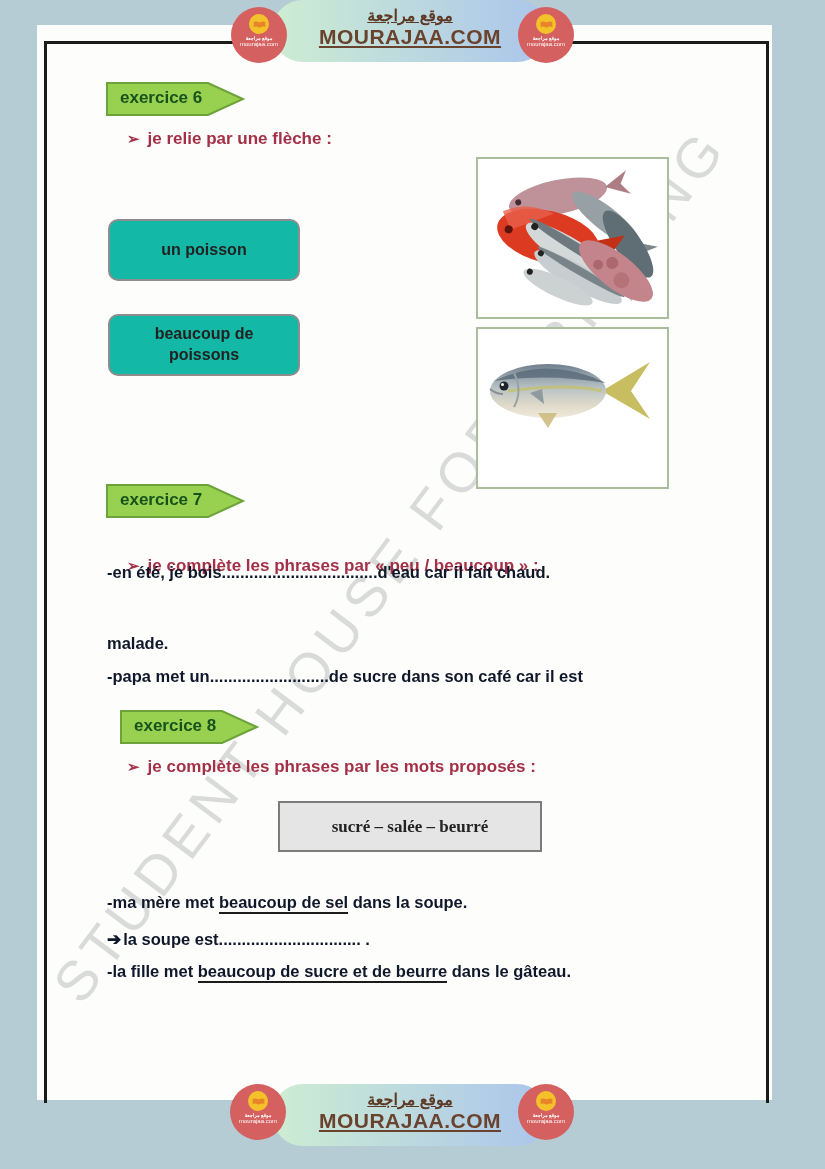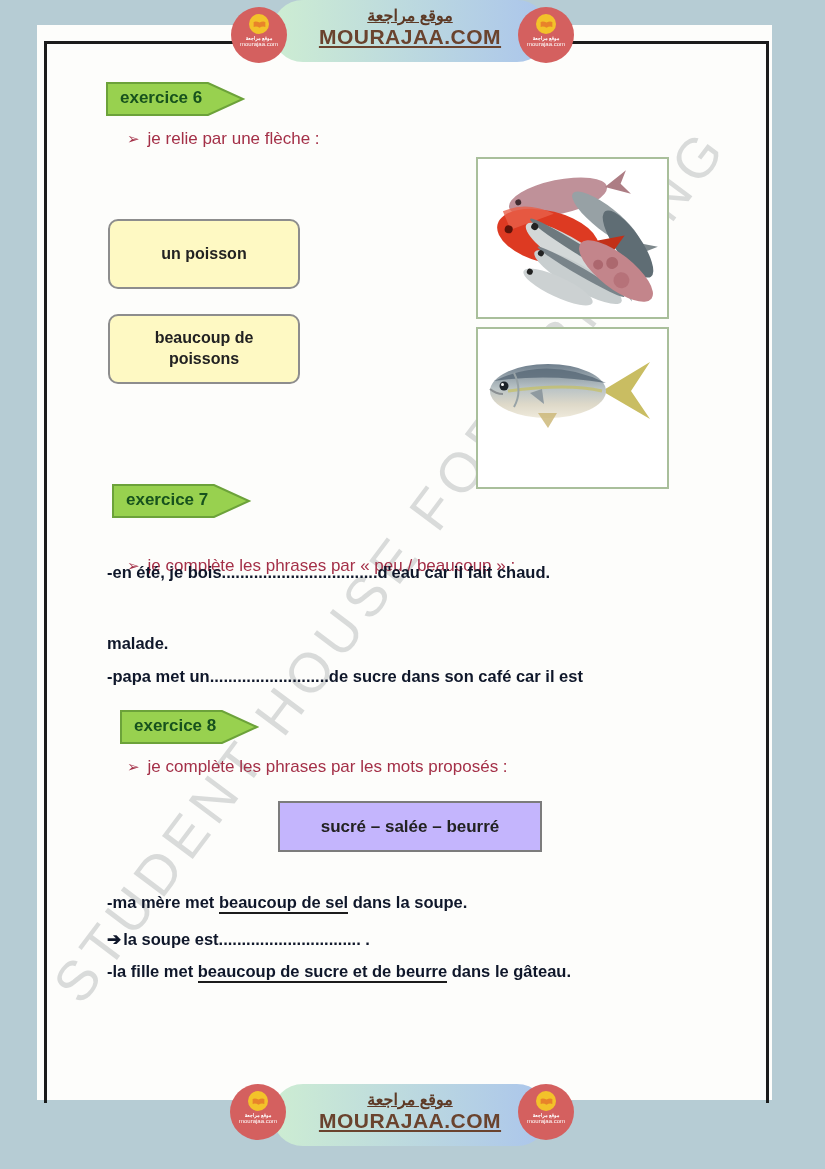--- a/index.html
+++ b/index.html
@@ -17,34 +17,34 @@
   .pill .en{font-size:21px;font-weight:700;color:#6a432e;text-decoration:underline;letter-spacing:.5px;cursor:pointer;}
   .logo-badge{position:absolute;width:56px;height:56px;border-radius:50%;background:#d4605f;text-align:center;overflow:hidden;}
   .logo-dot{width:20px;height:20px;border-radius:50%;background:#f3c22a;margin:7px auto 1px;
             display:flex;align-items:center;justify-content:center;}
   .logo-ar{font-size:5px;color:#fff;font-weight:700;line-height:6px;direction:rtl;}
   .logo-url{font-size:6px;color:#fff;line-height:7px;}
   
   .ribbon{position:absolute;width:140px;height:32px;}
   .ribbon svg{position:absolute;left:0;top:0;}
   .ribbon .label{position:absolute;left:14px;top:6px;font-size:17px;font-weight:700;color:#17521d;}
-  .ex-title{position:absolute;font-size:17px;font-weight:400;color:#a43048;white-space:nowrap;}
+  .ex-title{position:absolute;font-size:17px;font-weight:700;color:#a43048;white-space:nowrap;}
   .ex-title .bullet{margin-right:8px;font-size:15px;}
   
-  .match-box{position:absolute;left:108px;width:192px;height:70px;border:2px solid #8d8d8d;border-radius:10px;
-             background:#fef9c3;display:flex;align-items:center;justify-content:center;text-align:center;
+  .match-box{position:absolute;left:108px;width:192px;height:62px;border:2px solid #8d8d8d;border-radius:10px;
+             background:#14b8a6;display:flex;align-items:center;justify-content:center;text-align:center;
              font-weight:700;font-size:16px;color:#222;line-height:1.3;padding:2px 26px;box-sizing:border-box;}
   .img-box{position:absolute;left:476px;width:189px;height:158px;border:2px solid #a9bf9b;background:#fff;}
   
   .sentence{position:absolute;left:107px;font-size:16.5px;font-weight:700;color:#0f172a;white-space:nowrap;}
   .sentence .us{border-bottom:2px solid #1c1c1c;padding-bottom:1px;}
   .sentence .arrow{font-size:17px;margin-right:2px;}
   
-  .word-bank{position:absolute;left:278px;top:801px;width:260px;height:47px;border:2px solid #7c7c7c;background:#c4b5fd;
-             display:flex;align-items:center;justify-content:center;font-weight:700;font-size:17px;color:#222;}
+  .word-bank{position:absolute;left:278px;top:801px;width:260px;height:47px;border:2px solid #7c7c7c;background:#e5e5e5;
+             display:flex;align-items:center;justify-content:center;font-weight:700;font-size:17px;color:#222;font-family:Liberation Serif, serif;}
 </style>
 </head>
 <body>
 
 <div class="screen">
 
   <div class="sheet"></div>
   <div class="frame"></div>
   <div class="watermark">STUDENT HOUSE FOR PRINTING</div>
 
@@ -146,21 +146,21 @@
       <path d="M30 62 Q90 54 124 62" stroke="#c8c050" stroke-width="3" fill="none" opacity="0.6"></path>
       <path d="M60 84 L70 99 L79 84 Z" fill="#cdb97a" opacity="0.85"></path>
       <path d="M52 64 L66 75 L64 60 Z" fill="#8f9aa0"></path>
       <path d="M36 44 Q45 62 36 78" stroke="#97a2a6" fill="none" stroke-width="2"></path>
       <path d="M12 60 Q18 65 25 65" stroke="#8a8f92" stroke-width="2" fill="none"></path>
       <circle cx="26" cy="57" r="4.5" fill="#1d242a"></circle>
       <circle cx="24.5" cy="55.5" r="1.5" fill="#fff"></circle>
     </svg>
   </div>
 
-  <div class="ribbon" style="left:112px;top:484px;text-decoration:underline;">
+  <div class="ribbon" style="left:106px;top:484px;text-decoration:underline;">
     <svg width="140" height="34">
       <polygon points="1,1 102,1 137,17 102,33 1,33" fill="#98d14f" stroke="#6ca23a" stroke-width="2"></polygon>
     </svg>
     <span class="label">exercice 7</span>
   </div>
   <div class="ex-title" style="left:127px;top:556px;">
     <span class="bullet">➢</span><span>je complète les phrases par « peu / beaucoup » :</span>
   </div>
   <div class="sentence" style="top:563px;">-en été, je bois..................................d'eau car il fait chaud.</div>
   <div class="sentence" style="top:623px;margin-top:44px;">-papa met un..........................de sucre dans son café car il est</div>

